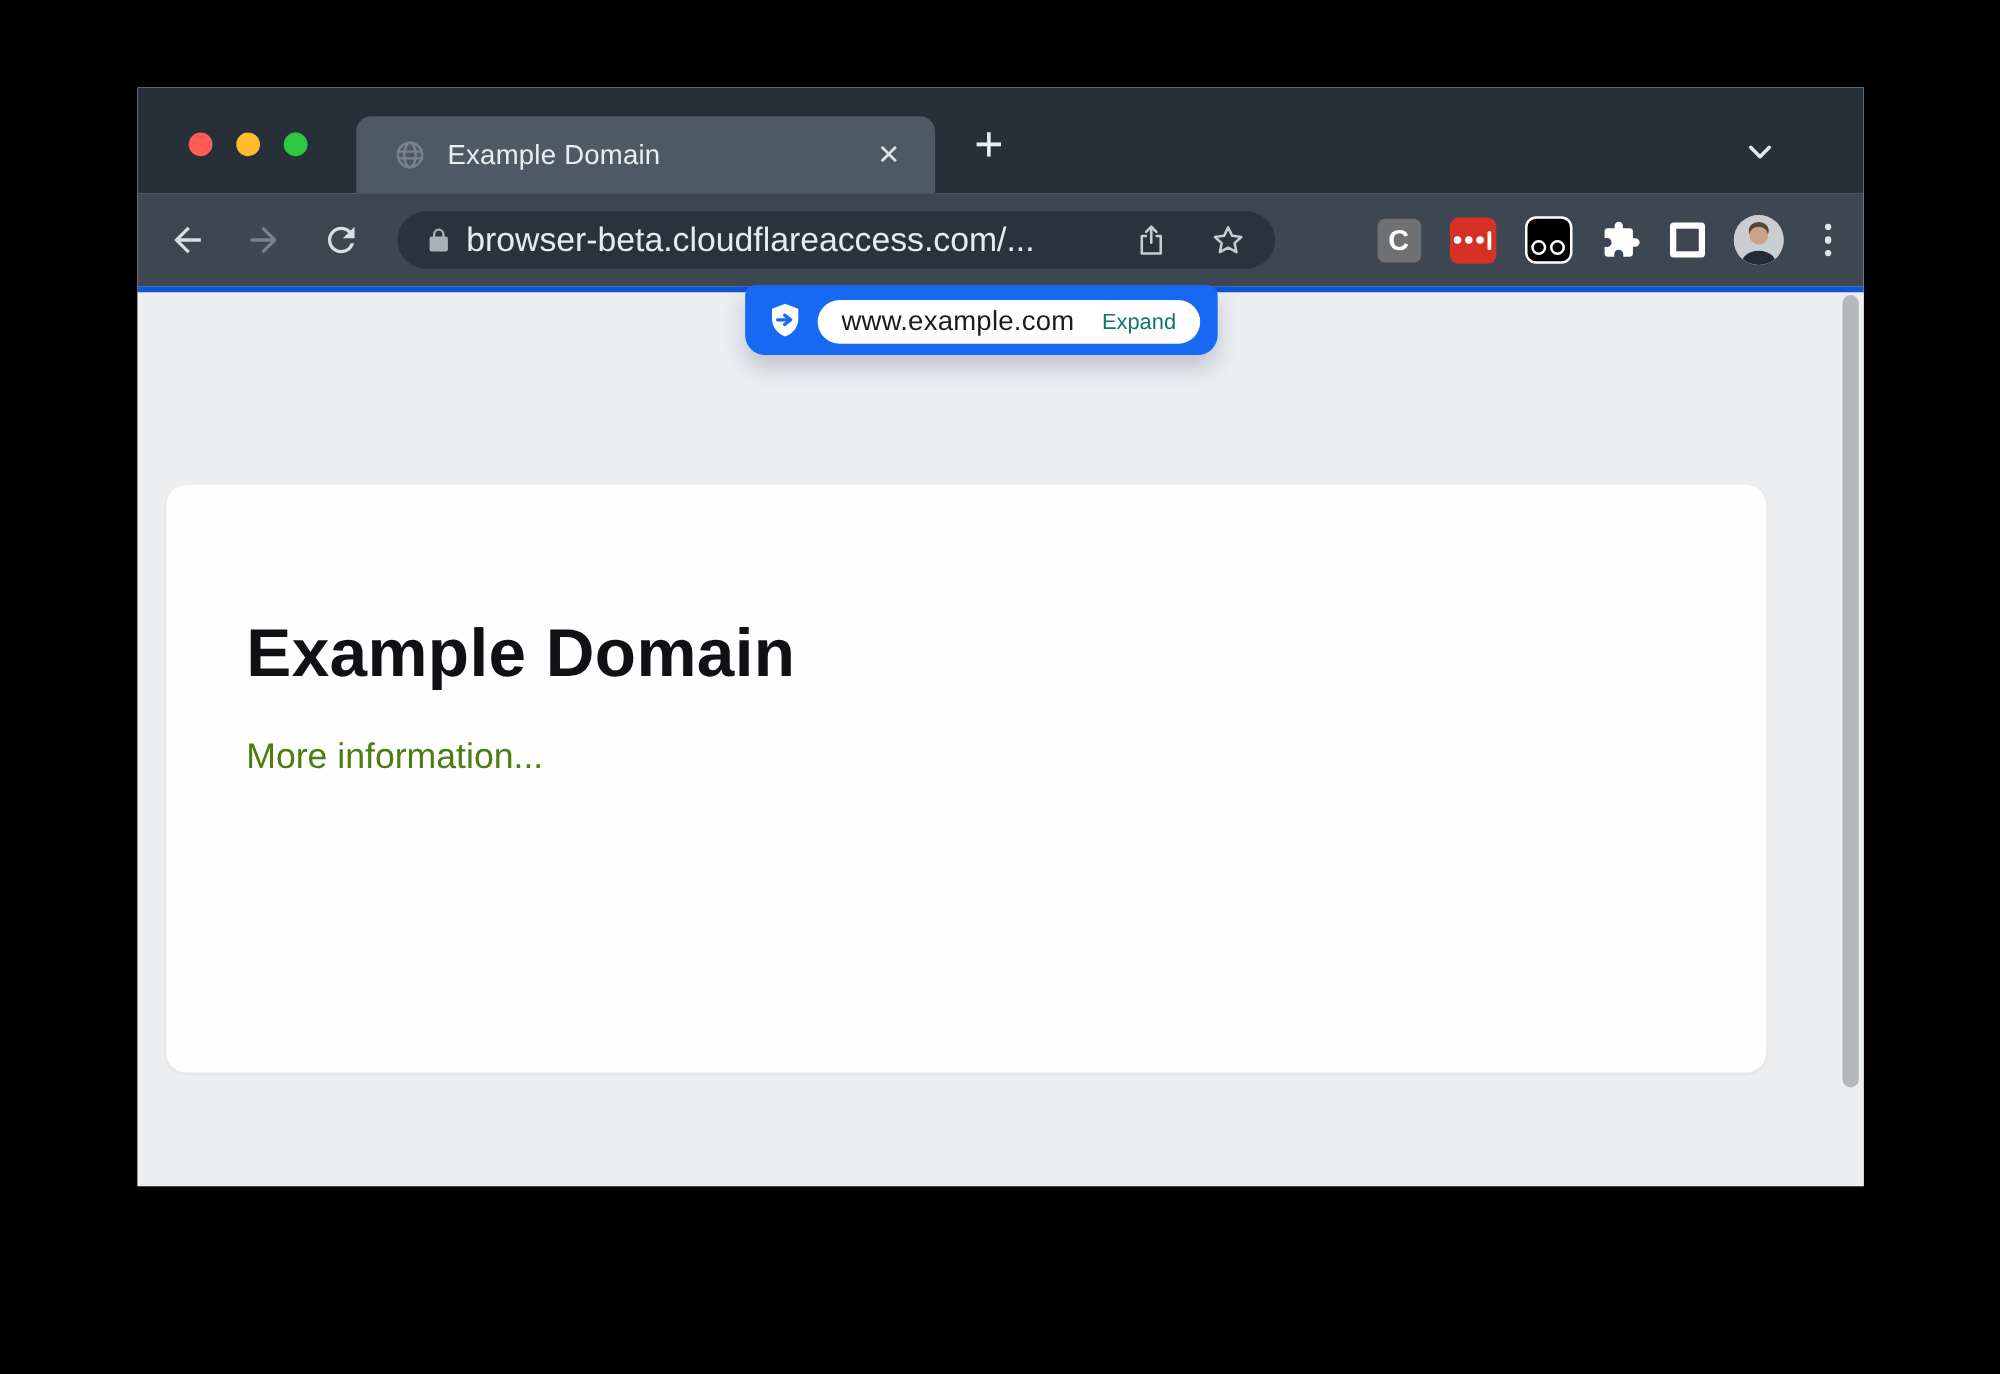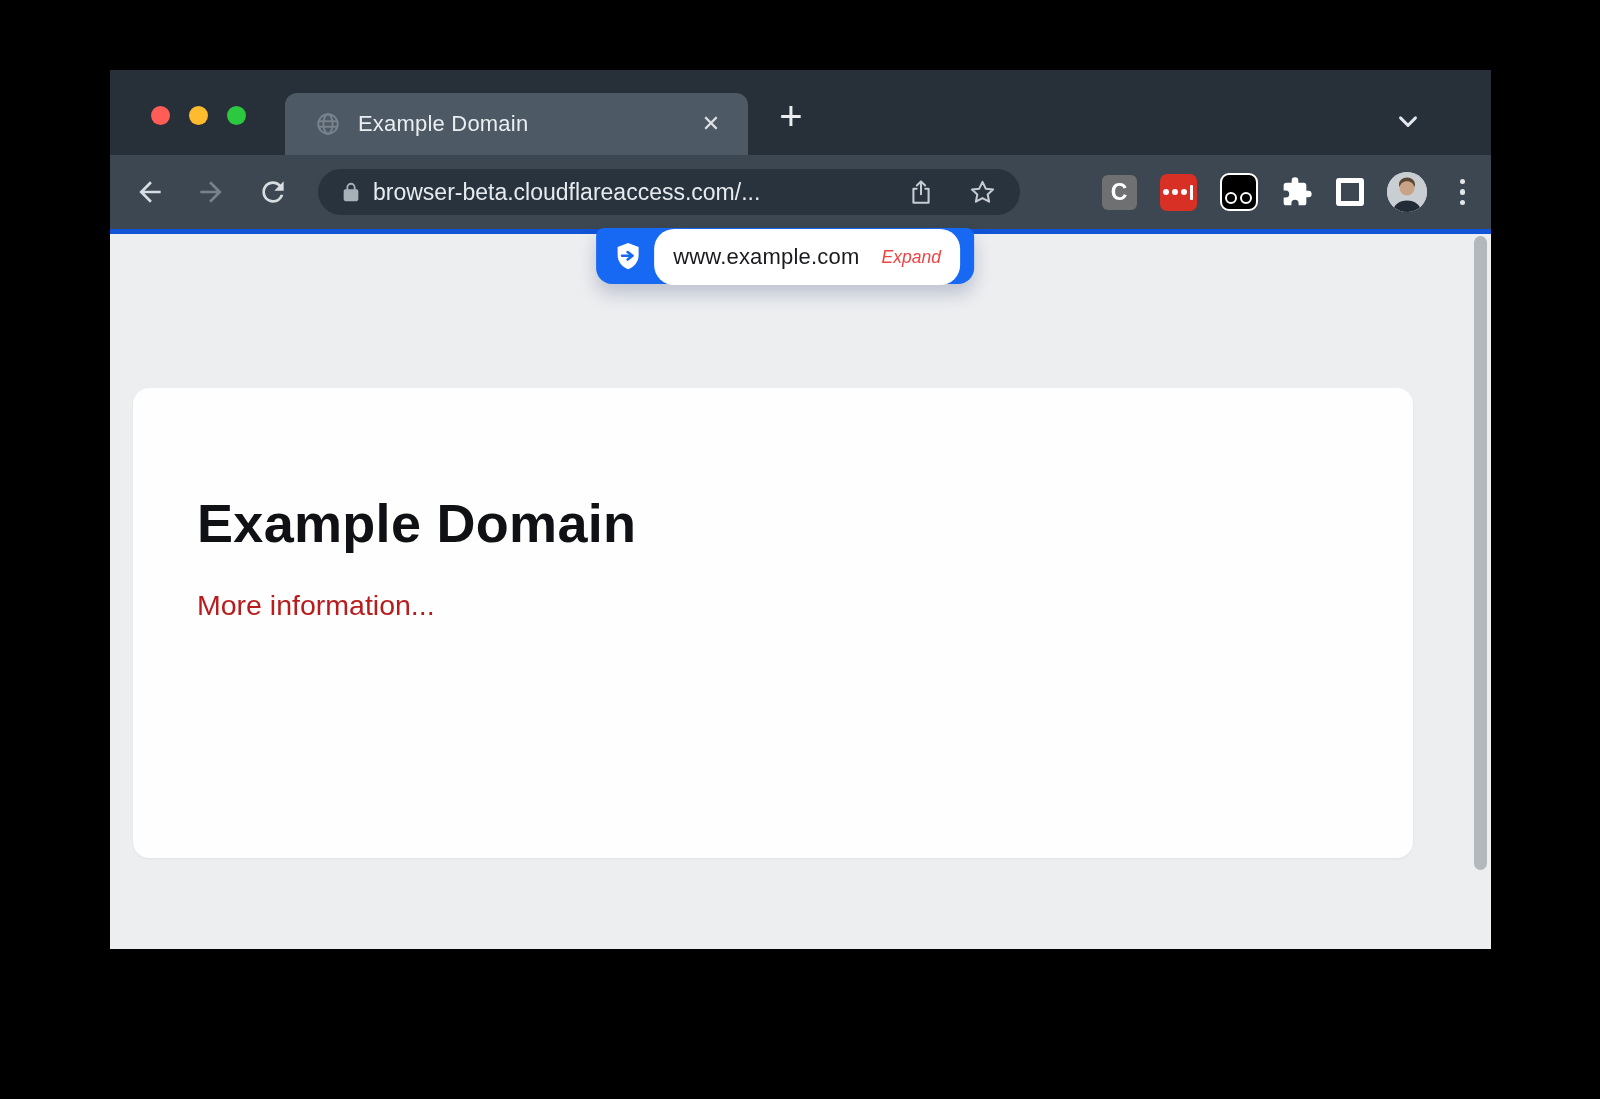--- a/index.html
+++ b/index.html
@@ -31,21 +31,21 @@
   
   .toolbar { position:relative; height:74px; background:#3c4751; }
   .navbtn { position:absolute; top:21px; width:32px; height:32px; }
   .nav-back    { left:24px; }
   .nav-forward { left:85px; }
   .nav-reload  { left:147px; }
 
   .omnibox { position:absolute; left:208px; top:14px; width:702px; height:46px;
              background:#29333d; border-radius:23px; display:flex; align-items:center; }
   .omni-lock { margin-left:22px; flex:0 0 auto; }
-  .omni-url { margin-left:11px; font-size:23px; color:#e7ebef; white-space:nowrap; }
+  .omni-url { margin-left:11px; font-size:27px; color:#e7ebef; white-space:nowrap; }
   .omni-share { position:absolute; right:86px; top:10px; }
   .omni-star  { position:absolute; right:24px; top:10px; }
 
   .ext-row { position:absolute; right:16px; top:0; height:74px;
              display:flex; align-items:center; gap:23px; }
   .ext-c { width:35px; height:35px; background:#6f7072; border-radius:6px;
            color:#fff; font-size:23px; font-weight:700;
            display:flex; align-items:center; justify-content:center; }
   .ext-lastpass { width:37px; height:37px; background:#d93025; border-radius:7px;
                   display:flex; align-items:center; justify-content:center; gap:3px; }
@@ -64,34 +64,34 @@
   .accent-line { height:5px; background:#1254d8; }
 
   
   .page { position:relative; height:715px; background:#edeef0; }
 
   .iso-pill { position:absolute; left:675px; top:-6px; transform:translateX(-50%);
               height:56px; background:#1768f2; border-radius:8px 8px 16px 16px;
               display:flex; align-items:center; padding:0 14px 0 14px;
               box-shadow:0 10px 18px rgba(20,40,90,.22); }
   .iso-shield { margin:2px 12px 0 4px; }
-  .iso-inner { height:56px; background:#fff; border-radius:20px;
+  .iso-inner { height:35px; background:#fff; border-radius:20px;
                display:flex; align-items:center; padding:16px 19px; margin-top:2px; }
   .iso-host { font-size:22px; color:#1a1b1e; letter-spacing:.2px; }
-  .iso-expand { font-size:17.5px; color:#ef4444; margin-left:22px;font-style:italic; }
+  .iso-expand { font-size:17.5px; color:#0f766e; margin-left:22px; }
 
   .card { position:absolute; left:23px; top:154px; width:1280px; height:470px;
           background:#fefefe; border-radius:16px;
           box-shadow:0 1px 3px rgba(0,0,0,.05); }
   .card h1 { margin:104px 0 0 64px; font-size:54px; font-weight:700; color:#101114;
              letter-spacing:.3px; }
   .card p { margin:31px 64px 0 64px; max-width:1150px; font-size:28.5px;
             line-height:1.36; color:#202124; }
   .card a { display:inline-block; margin:35px 0 0 64px; font-size:28.5px;
-            color:#b91c1c; text-decoration:none; }
+            color:#4d7c0f; text-decoration:none; }
 
   .scroll-thumb { position:absolute; right:4px; top:2px; width:13px; height:634px;
                   background:#b2b8bc; border-radius:7px; }
 </style>
 </head>
 <body>
 
 <div id="window">
 
   <div class="tabstrip">

